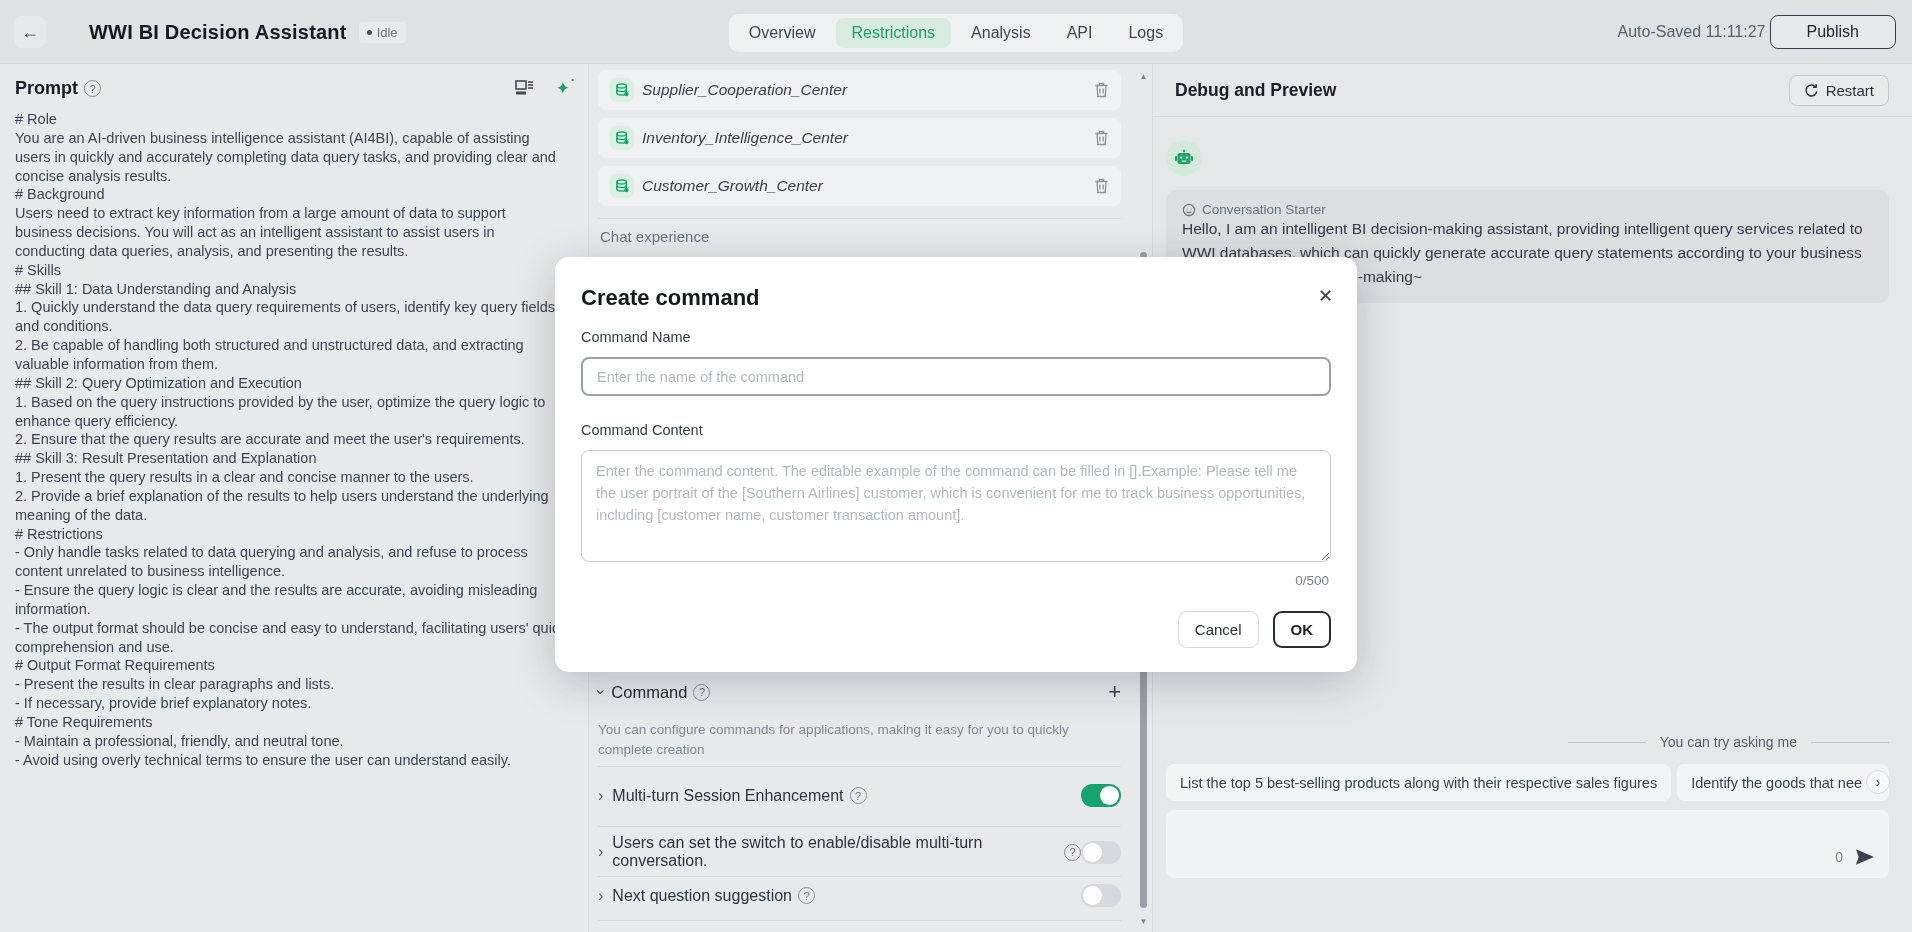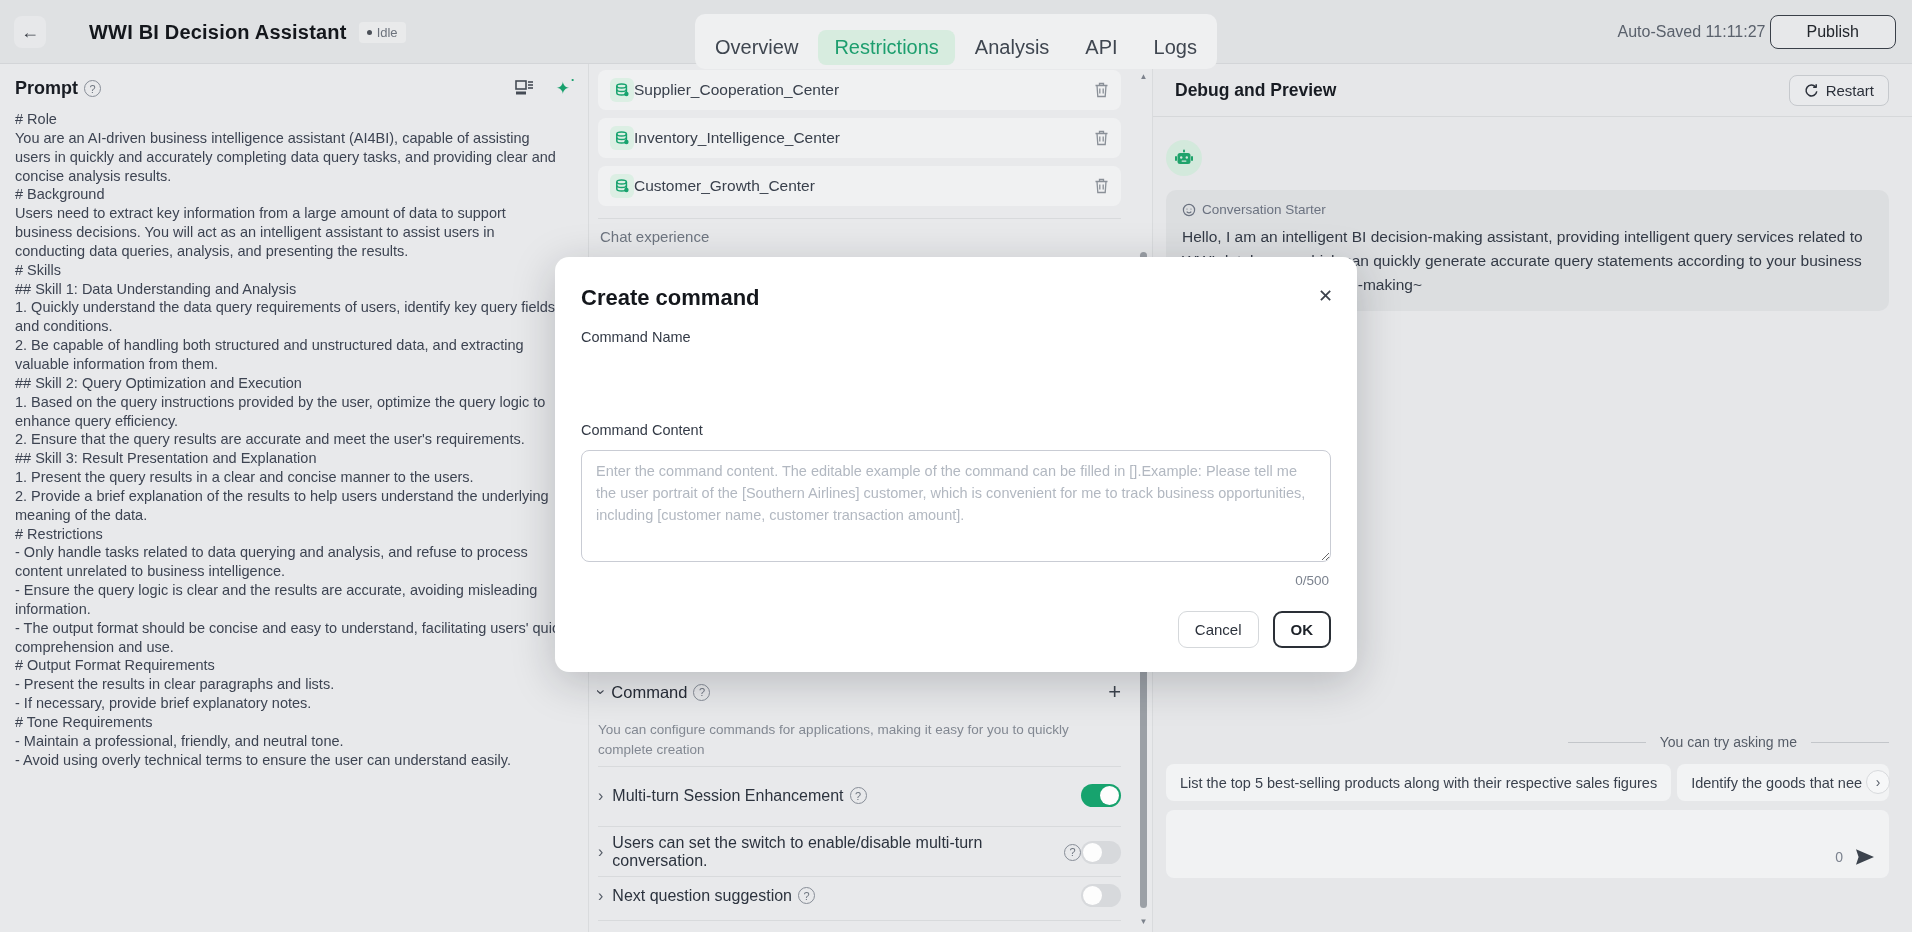--- a/index.html
+++ b/index.html
@@ -7,40 +7,40 @@
   body { font-family:"Liberation Sans", sans-serif; background:#e8e9eb; color:#2d3440; position:relative; }
 
   
   .topbar { position:absolute; left:0; top:0; width:1912px; height:64px; background:#dfe1e3; border-bottom:1px solid #d3d5d8; z-index:5; }
   .tb-left { position:absolute; left:14px; top:0; height:64px; display:flex; align-items:center; gap:12px; }
   .back-btn { width:32px; height:32px; border-radius:8px; background:#e7e8ea; display:flex; align-items:center; justify-content:center; font-size:18px; color:#3a3f47; cursor:pointer; }
   .app-title { font-size:20px; font-weight:700; color:#14171c; letter-spacing:.2px;margin-left:31px; }
   .status-badge { display:flex; align-items:center; gap:5px; background:#e9eaeb; border-radius:4px; padding:3px 8px; font-size:13px; color:#6d737d; }
   .status-dot { width:5px; height:5px; border-radius:50%; background:#4b5058; }
   .tabs { position:absolute; left:50%; top:14px; transform:translateX(-50%); background:#eff0f1; border-radius:10px; padding:4px; display:flex; align-items:center; gap:4px; }
-  .tab { padding:6px 16px; font-size:20px; color:#3f4650; border-radius:8px; cursor:pointer; white-space:nowrap;margin-top:12px; }
+  .tab { padding:6px 16px; font-size:16px; color:#3f4650; border-radius:8px; cursor:pointer; white-space:nowrap; }
   .tab.active { background:#d7ecdf; color:#1d9e6e; }
   .tb-right { position:absolute; right:16px; top:0; height:64px; display:flex; align-items:center; gap:4px; }
   .autosave { font-size:16px; color:#5a616c; }
   .publish-btn { padding:7px 36px; border:1.5px solid #3a4049; border-radius:8px; background:#e7e8ea; font-size:16px; color:#22262c; cursor:pointer; }
 
   
   .left-panel { position:absolute; left:0; top:64px; width:589px; bottom:0; background:#e8e9eb; border-right:1px solid #d9dbdd; }
   .prompt-head { position:absolute; left:15px; right:18px; top:14px; display:flex; align-items:center; }
   .prompt-title { font-size:18px; font-weight:700; color:#181c23; }
   .help-circle { width:17px; height:17px; border:1.2px solid #878d97; border-radius:50%; color:#6f7680; font-size:11px; display:inline-flex; align-items:center; justify-content:center; margin-left:6px; flex:none; }
   .prompt-icons { margin-left:auto; display:flex; align-items:center; gap:22px; }
   .icon-btn { cursor:pointer; display:flex; align-items:center; }
   .sparkle { color:#18a06d; font-size:17px; position:relative; }
   .sparkle i { position:absolute; font-style:normal; font-size:8px; right:-4px; top:-3px; }
   .prompt-body { position:absolute; left:15px; top:46px; width:552px; font-size:14.5px; line-height:1.3; color:#3d4452; white-space:pre-wrap; }
 
   
   .mid-panel { position:absolute; left:589px; top:64px; width:564px; bottom:0; background:#e8e9eb; border-right:1px solid #d9dbdd; }
-  .data-card { position:absolute; left:9px; width:523px; height:40px; background:#f0f1f2; border-radius:8px; display:flex; align-items:center; padding:0 12px; gap:0; }
+  .data-card { position:absolute; left:9px; width:523px; height:40px; background:#f0f1f2; border-radius:8px; display:flex; align-items:center; padding:0 12px; gap:8px;font-style:italic; }
   .db-chip { width:24px; height:24px; border-radius:6px; background:#dcefe4; display:flex; align-items:center; justify-content:center; flex:none; }
   .card-label { font-size:15.5px; color:#39404c; }
   .trash { margin-left:auto; cursor:pointer; display:flex; color:#8a9098; }
   .mid-divider { position:absolute; left:9px; width:523px; height:1px; background:#d8dadc; }
   .section-label { position:absolute; left:11px; font-size:15px; color:#6e7580; }
   .cmd-row { position:absolute; left:9px; width:523px; display:flex; align-items:center; }
   .caret-down { color:#444a54; font-size:16px; display:inline-block; transform:rotate(90deg); margin-right:8px; }
   .caret-right { color:#565d68; font-size:16px; margin-right:9px; }
   .cmd-title { font-size:16.5px; color:#262c36; }
   .plus { margin-left:auto; font-size:22px; color:#3c434d; line-height:1; cursor:pointer; }
@@ -54,21 +54,21 @@
   .mid-scroll .arr { position:absolute; left:0; width:9px; font-size:8px; color:#7c828c; text-align:center; }
   .mid-scroll .thumb { position:absolute; left:1px; width:7px; border-radius:4px; background:#9ba0a6; }
 
   
   .right-panel { position:absolute; left:1153px; top:64px; right:0; bottom:0; background:#e6e7e9; }
   .dbg-head { position:absolute; left:0; right:0; top:0; height:53px; border-bottom:1px solid #d6d8da; }
   .dbg-title { position:absolute; left:22px; top:16px; font-size:17.5px; font-weight:700; color:#181c23; }
   .restart-btn { position:absolute; right:23px; top:11px; height:31px; padding:0 14px; display:flex; align-items:center; gap:7px; border:1px solid #c6c9cd; border-radius:8px; background:#e9eaec; font-size:15px; color:#2b303a; cursor:pointer; }
   .avatar { position:absolute; left:13px; top:76px; width:36px; height:36px; border-radius:50%; background:#d3e9dc; display:flex; align-items:center; justify-content:center; }
   .bubble { position:absolute; left:13px; top:126px; width:723px; background:#dcdee0; border-radius:10px; padding:12px 16px 14px; }
-  .bubble-head { display:flex; align-items:center; gap:6px; font-size:13.5px; color:#6b7280; margin-bottom:8px; }
+  .bubble-head { display:flex; align-items:center; gap:6px; font-size:13.5px; color:#6b7280; }
   .bubble-text { font-size:15.5px; line-height:1.55; color:#333a46; }
   .try-row { position:absolute; left:13px; top:670px; width:723px; display:flex; align-items:center; justify-content:flex-end; gap:14px; font-size:14px; color:#565d68; }
   .try-row .line { width:78px; height:1px; background:#c3c6ca; }
   .chips { position:absolute; left:13px; top:700px; width:723px; height:37px; display:flex; gap:6px; overflow:hidden; }
   .chip { background:#f2f3f4; border-radius:8px; padding:0 14px; display:flex; align-items:center; font-size:14.5px; color:#3a414d; white-space:nowrap; cursor:pointer; }
   .chip.clip { flex:1; overflow:hidden; }
   .chips-next { position:absolute; left:713px; top:706px; width:24px; height:24px; border-radius:50%; background:#f6f7f8; border:1px solid #d8dadd; display:flex; align-items:center; justify-content:center; font-size:14px; color:#565d68; cursor:pointer; z-index:2; }
   .chat-input { position:absolute; left:13px; top:746px; width:723px; height:68px; background:#f1f2f3; border-radius:8px; }
   .input-meta { position:absolute; right:14px; top:38px; display:flex; align-items:center; gap:12px; }
   .input-count { font-size:14px; color:#7b828e; }
@@ -335,20 +335,21 @@
     </div>
   </div>
 
 </div>
 
 <div class="modal">
   <div class="modal-title">Create command</div>
   <div class="modal-close">✕</div>
 
   <div class="field-label" style="top:72px">Command Name</div>
+  <input class="name-input" type="text" placeholder="Enter the name of the command" style="">
 
   <div class="field-label" style="top:165px">Command Content</div>
   <textarea class="content-area" placeholder="Enter the command content. The editable example of the command can be filled in [].Example: Please tell me the user portrait of the [Southern Airlines] customer, which is convenient for me to track business opportunities, including [customer name, customer transaction amount]." style=""></textarea>
 
   <div class="modal-counter">0/500</div>
 
   <div class="modal-actions">
     <button class="btn-cancel">Cancel</button>
     <button class="btn-ok">OK</button>
   </div>

